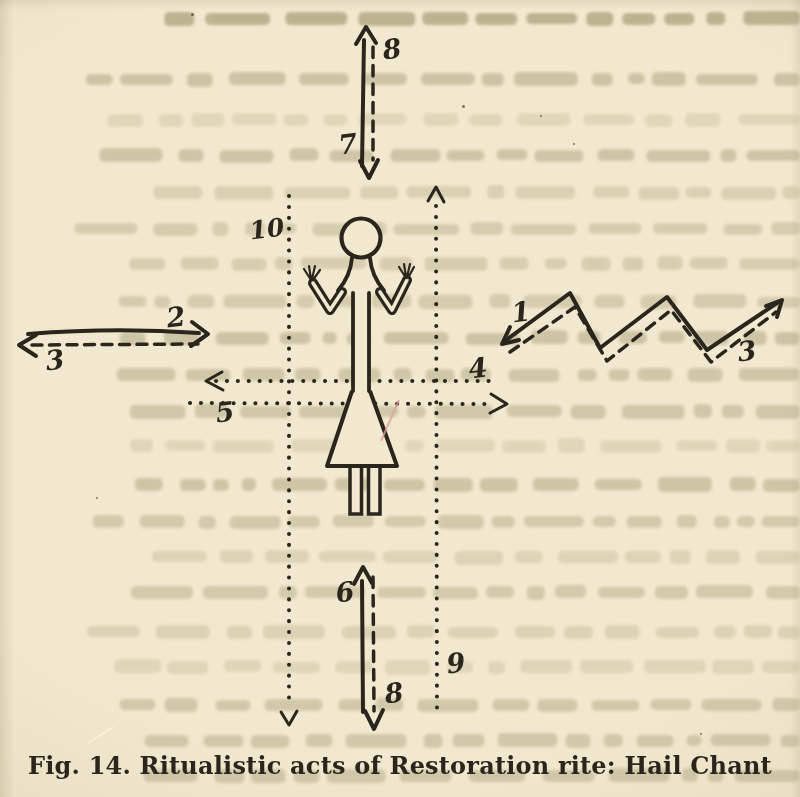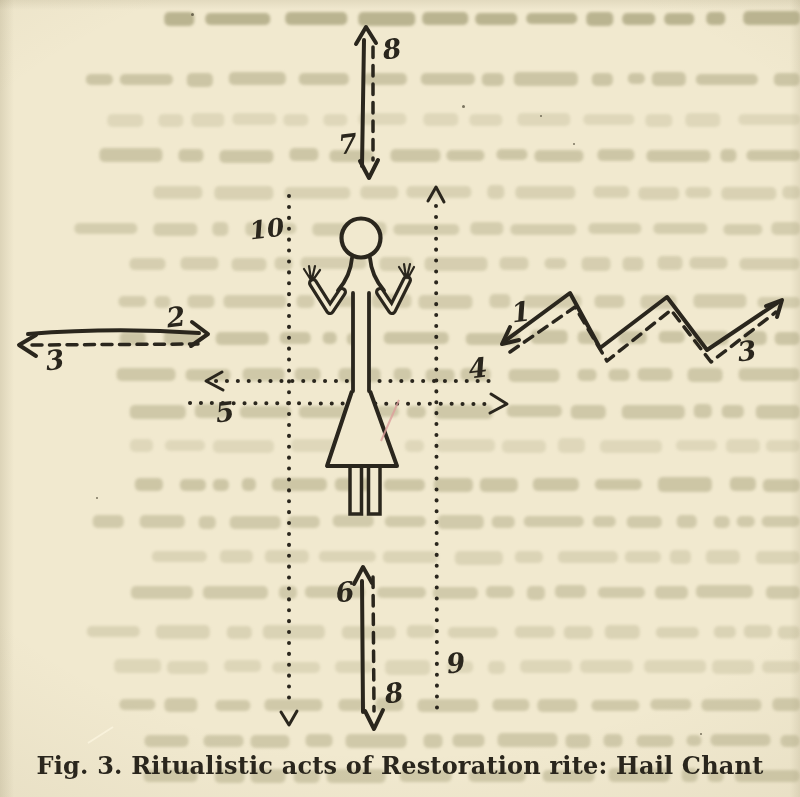--- a/index.html
+++ b/index.html
@@ -140,14 +140,14 @@
   <div class="num" style="left:747px; top:351px;">3</div>
   <div class="num" style="left:478px; top:368px;">4</div>
   <div class="num" style="left:225px; top:412px;">5</div>
   <div class="num" style="left:345px; top:592px;">6</div>
   <div class="num" style="left:348px; top:144px;">7</div>
   <div class="num" style="left:392px; top:49px;">8</div>
   <div class="num" style="left:394px; top:693px;">8</div>
   <div class="num" style="left:456px; top:663px;">9</div>
   <div class="num" style="left:267px; top:229px; font-size:25px;">10</div>
 
-  <div id="figure-caption">Fig. 3. Ritualistic acts of Restoration rite: Hail Chant</div>
+  <div id="figure-caption">Fig. 14. Ritualistic acts of Restoration rite: Hail Chant</div>
 </div>
 
 </body></html>

